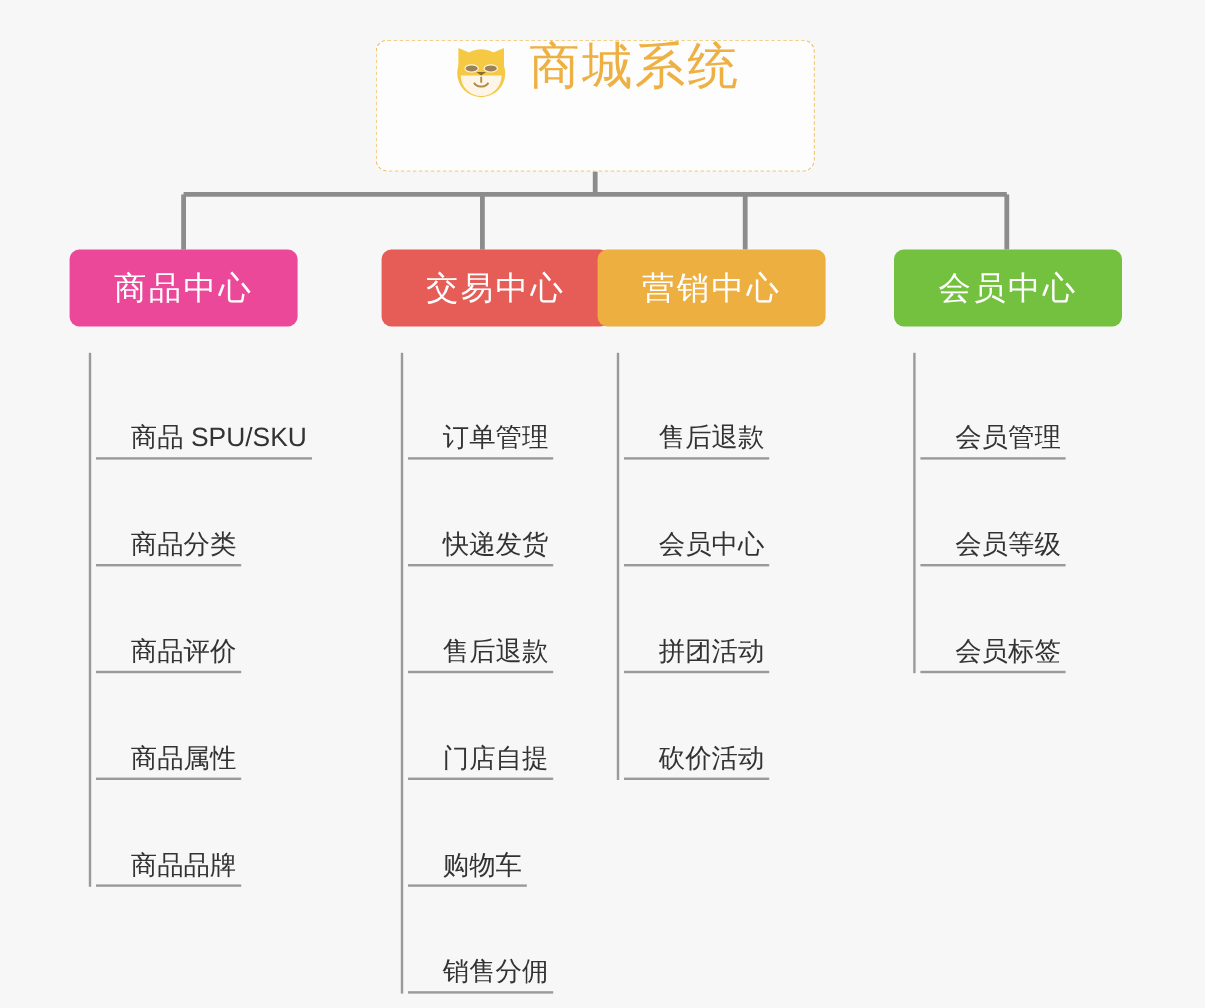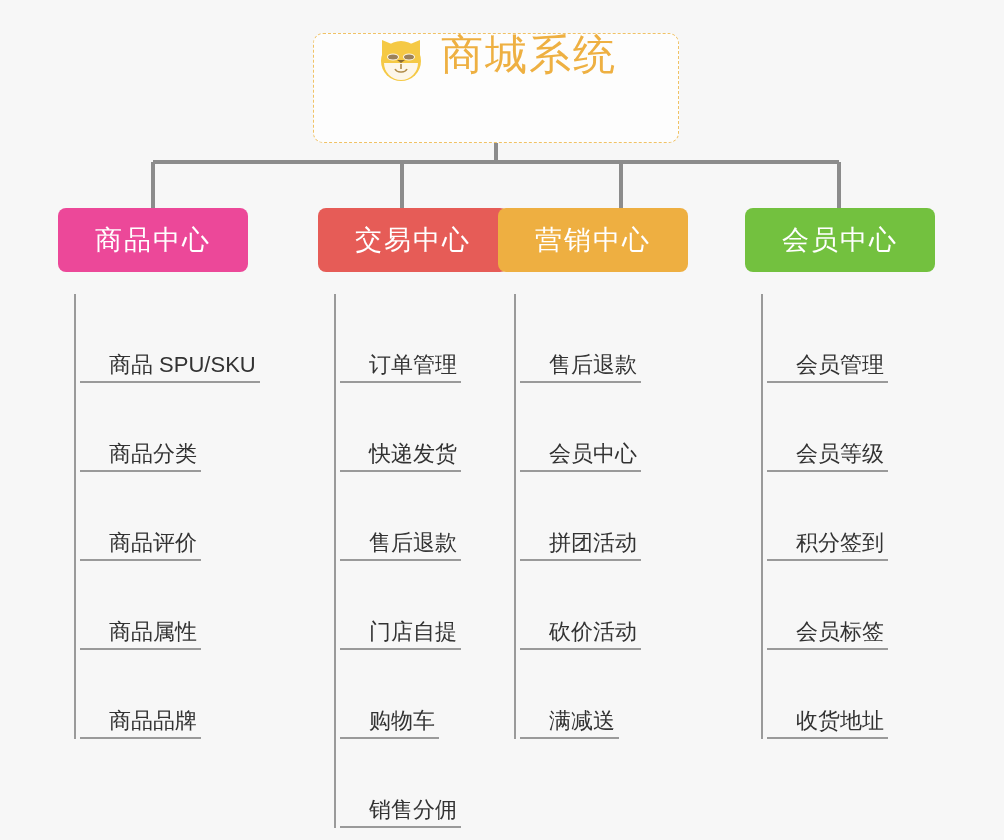--- a/index.html
+++ b/index.html
@@ -234,46 +234,34 @@
         <span class="leaf-label">会员中心</span>
       </div>
       <div class="leaf-item">
         <span class="leaf-underline" style="width: 121px;"></span>
         <span class="leaf-label">拼团活动</span>
       </div>
       <div class="leaf-item">
         <span class="leaf-underline" style="width: 121px;"></span>
         <span class="leaf-label">砍价活动</span>
       </div>
-      <div class="leaf-item">
-        <span class="leaf-underline" style="width: 99px;"></span>
-        <span class="leaf-label">满减送</span>
-      </div>
     </div>
   </div>
 
   <div class="column col-4 cat-4">
     <div class="cat-header">会员中心</div>
     <div class="leaf-list">
       <div class="leaf-item">
         <span class="leaf-underline" style="width: 121px;"></span>
         <span class="leaf-label">会员管理</span>
       </div>
       <div class="leaf-item">
         <span class="leaf-underline" style="width: 121px;"></span>
         <span class="leaf-label">会员等级</span>
       </div>
       <div class="leaf-item">
         <span class="leaf-underline" style="width: 121px;"></span>
-        <span class="leaf-label">积分签到</span>
-      </div>
-      <div class="leaf-item">
-        <span class="leaf-underline" style="width: 121px;"></span>
         <span class="leaf-label">会员标签</span>
       </div>
-      <div class="leaf-item">
-        <span class="leaf-underline" style="width: 121px;"></span>
-        <span class="leaf-label">收货地址</span>
-      </div>
     </div>
   </div>
 
 </div>
 
 </body></html>

